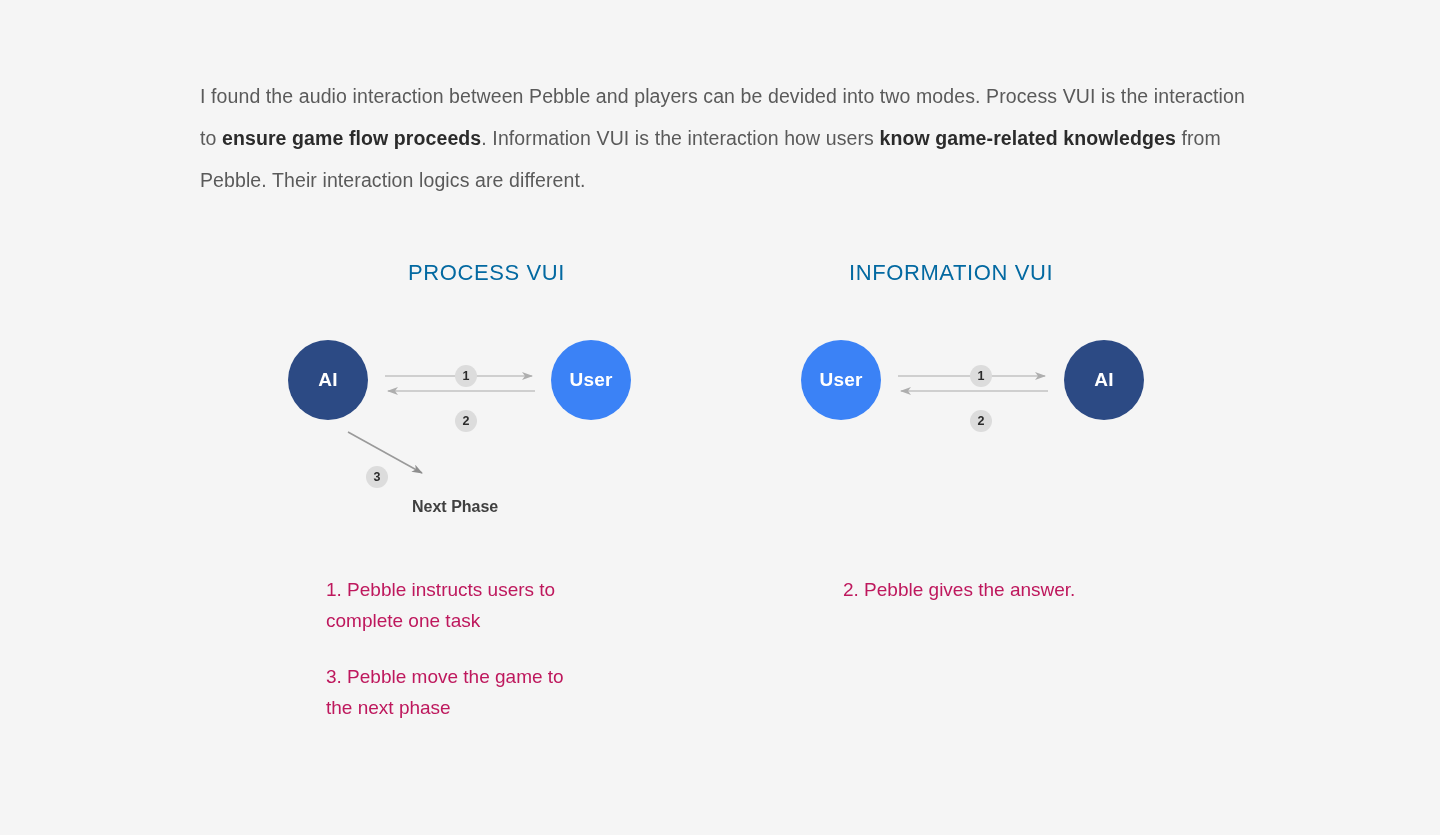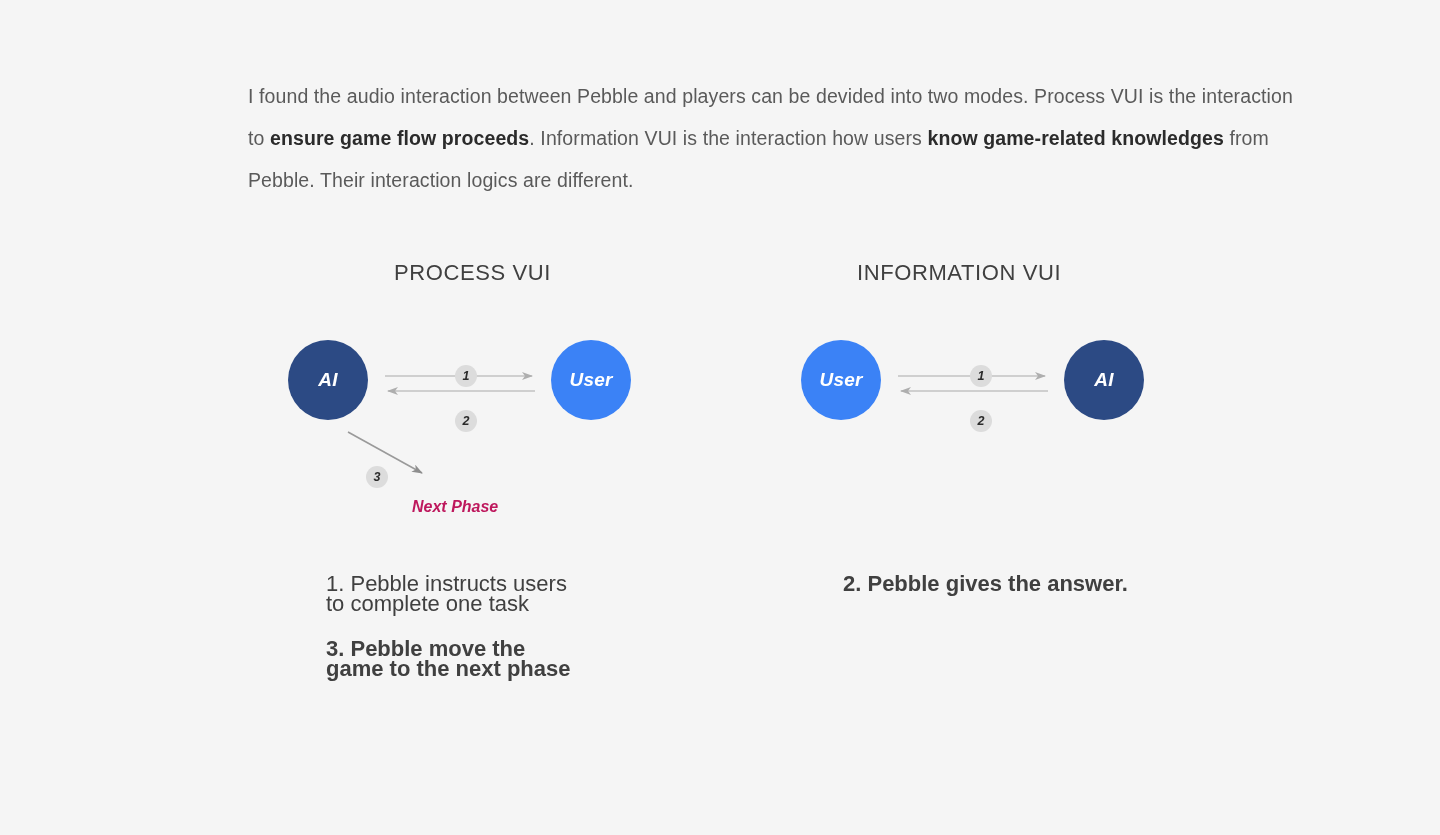--- a/index.html
+++ b/index.html
@@ -20,44 +20,43 @@
   .intro {
     position: absolute;
     left: 200px;
     top: 55px;
     width: 1045px;
     font-size: 19.5px;
     line-height: 42px;
     color: #5a5a5a;
     font-weight: 400;
     letter-spacing: 0.1px;
-    margin-left: 48px;
   }
   .intro b {
     color: #2b2b2b;
     font-weight: 700;
   }
 
   
   .col-heading {
     position: absolute;
     top: 260px;
     font-size: 22px;
     font-weight: 400;
-    color: #404040;
+    color: #0369a1;
     letter-spacing: 0.6px;
     white-space: nowrap;
+    margin-left: 14px;
   }
   #heading-process { left: 394px; }
-  #heading-information { left: 857px; }
+  #heading-information { left: 835px; }
 
   
   .diagram {
     position: absolute;
-    font-style: italic;
   }
   #diagram-process { left: 270px; top: 320px; width: 400px; height: 220px; }
   #diagram-information { left: 790px; top: 320px; width: 380px; height: 140px; }
 
   .node-circle {
     position: absolute;
     width: 80px;
     height: 80px;
     border-radius: 50%;
     display: flex;
@@ -106,36 +105,36 @@
   #proc-badge-3 { left: 96px;  top: 146px; }
   #info-badge-1 { left: 180px; top: 45px; }
   #info-badge-2 { left: 180px; top: 90px; }
 
   .next-phase-label {
     position: absolute;
     left: 142px;
     top: 178px;
     font-size: 16px;
     font-weight: 700;
+    color: #404040;
+    white-space: nowrap;
+  }
+
+  
+  .step-list {
+    position: absolute;
+    font-size: 19px;
+    line-height: 31px;
     color: #be185d;
-    white-space: nowrap;
-  }
-
-  
-  .step-list {
-    position: absolute;
-    font-size: 22px;
-    line-height: 20px;
-    color: #404040;
   }
   #list-process     { left: 326px; top: 574px; width: 255px; }
   #list-information { left: 843px; top: 574px; width: 300px; }
 
   .step-list .step-item { margin-bottom: 25px; }
-  .step-list .step-item:last-child { margin-bottom: 0; font-weight: bold; }
+  .step-list .step-item:last-child { margin-bottom: 0; }
 </style>
 </head>
 <body>
 
 <p class="intro"><span>I found the audio interaction between Pebble and players can be devided into two modes. Process VUI is the interaction to </span><b>ensure game flow proceeds</b><span>. Information VUI is the interaction how users </span><b>know game-related knowledges</b><span> from Pebble. Their interaction logics are different.</span></p>
 
 <div class="col-heading" id="heading-process">PROCESS VUI</div>
 
 <div class="col-heading" id="heading-information">INFORMATION VUI</div>
 

